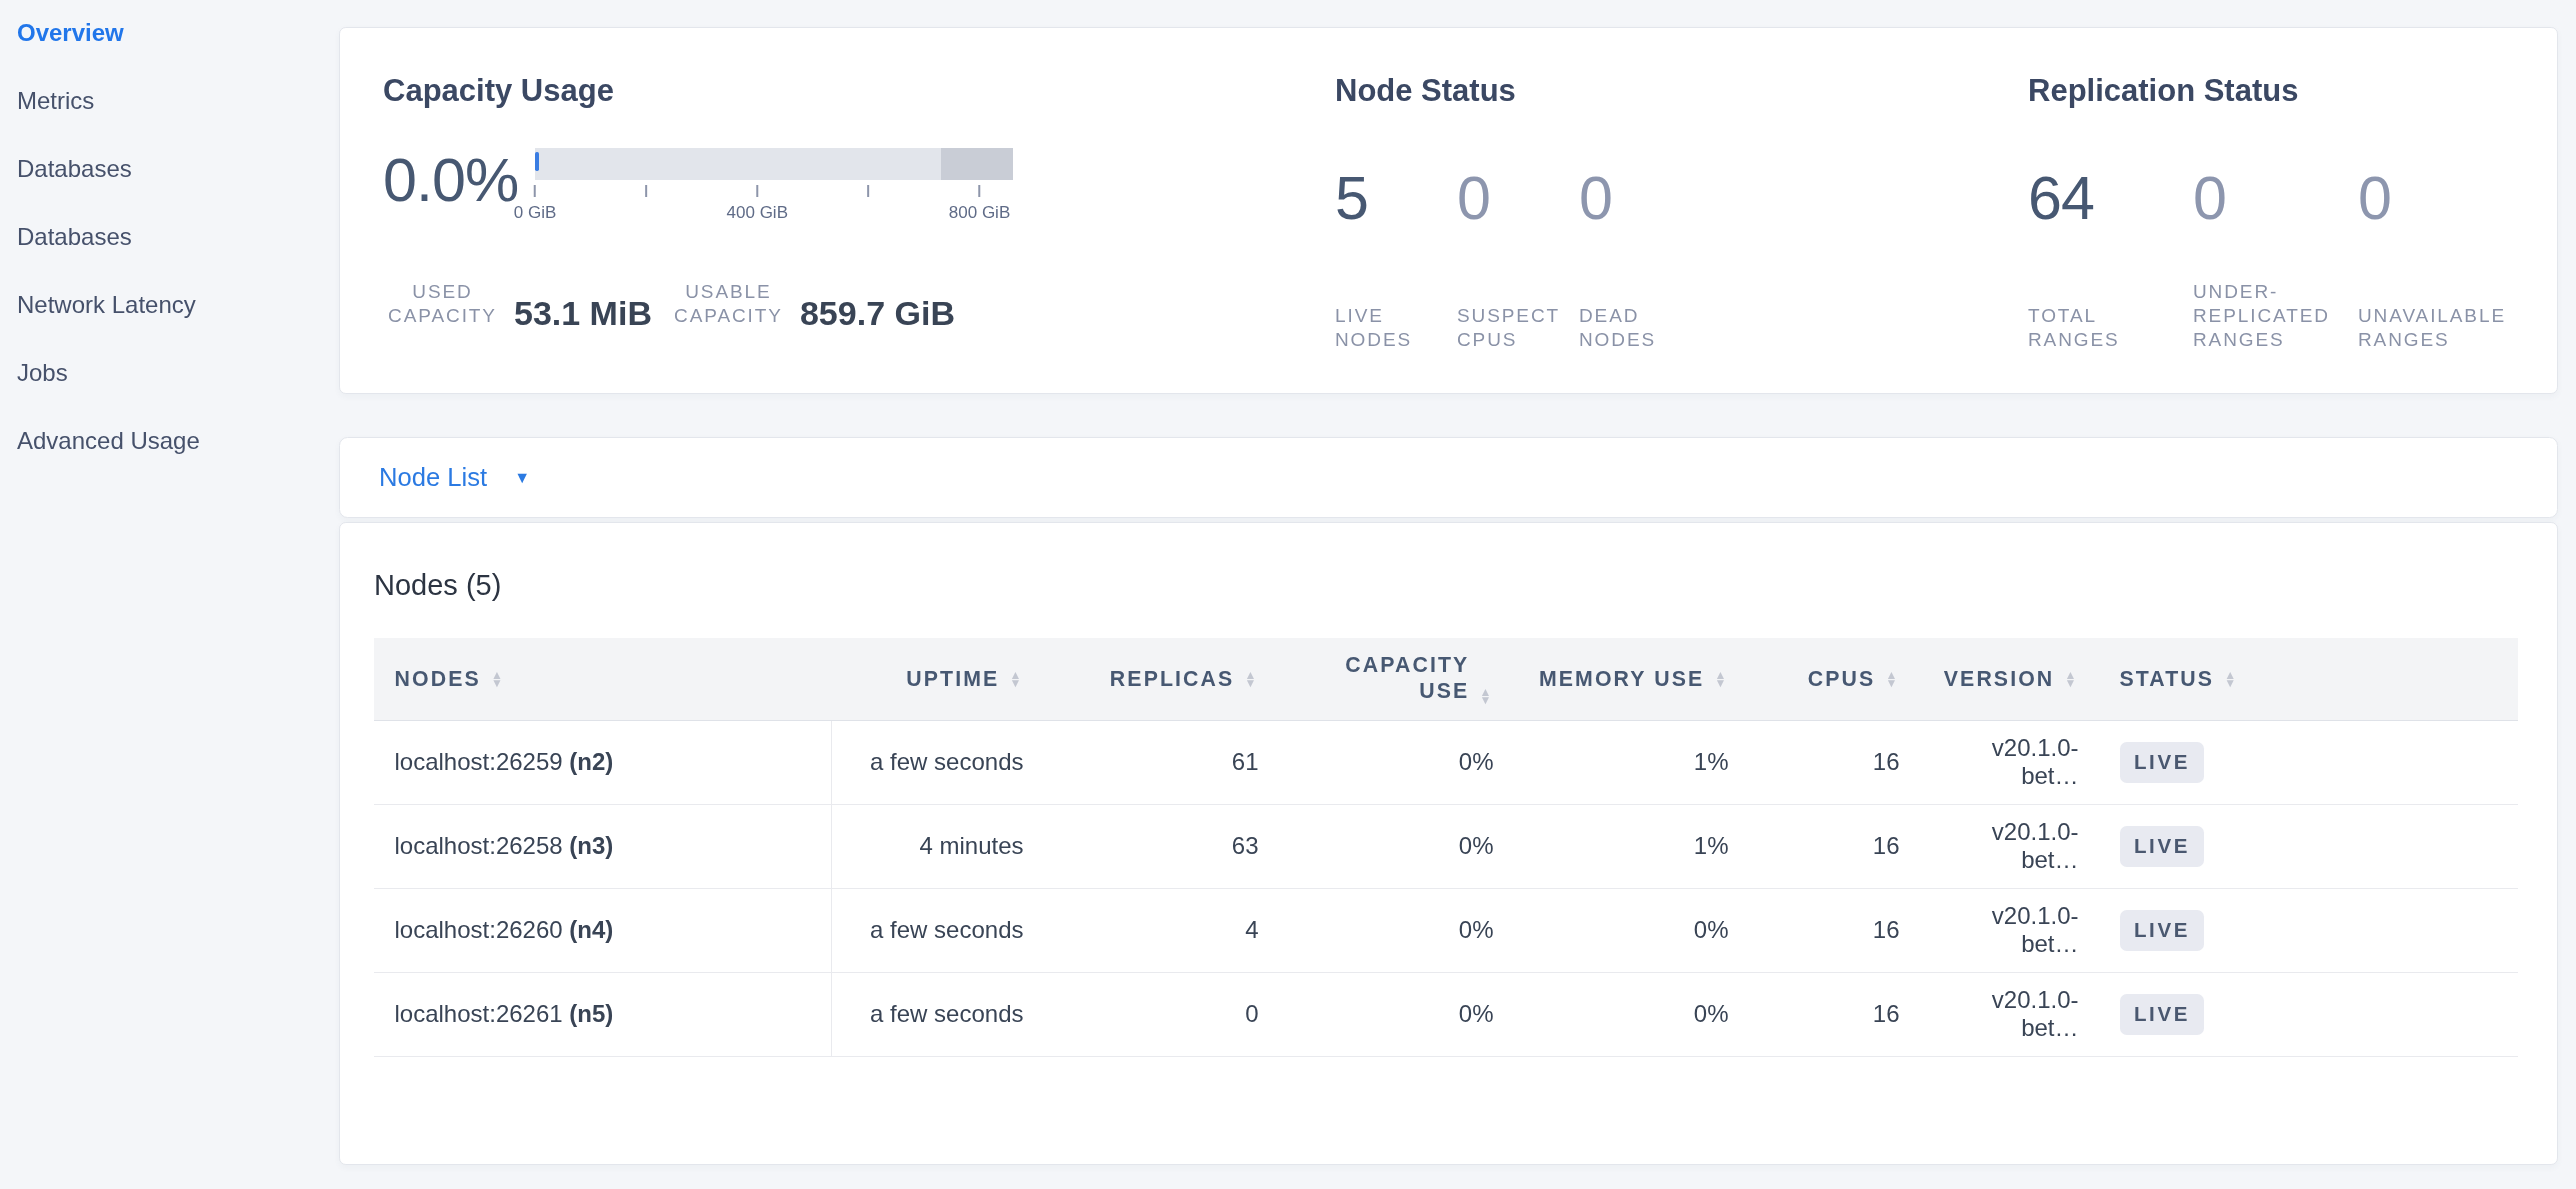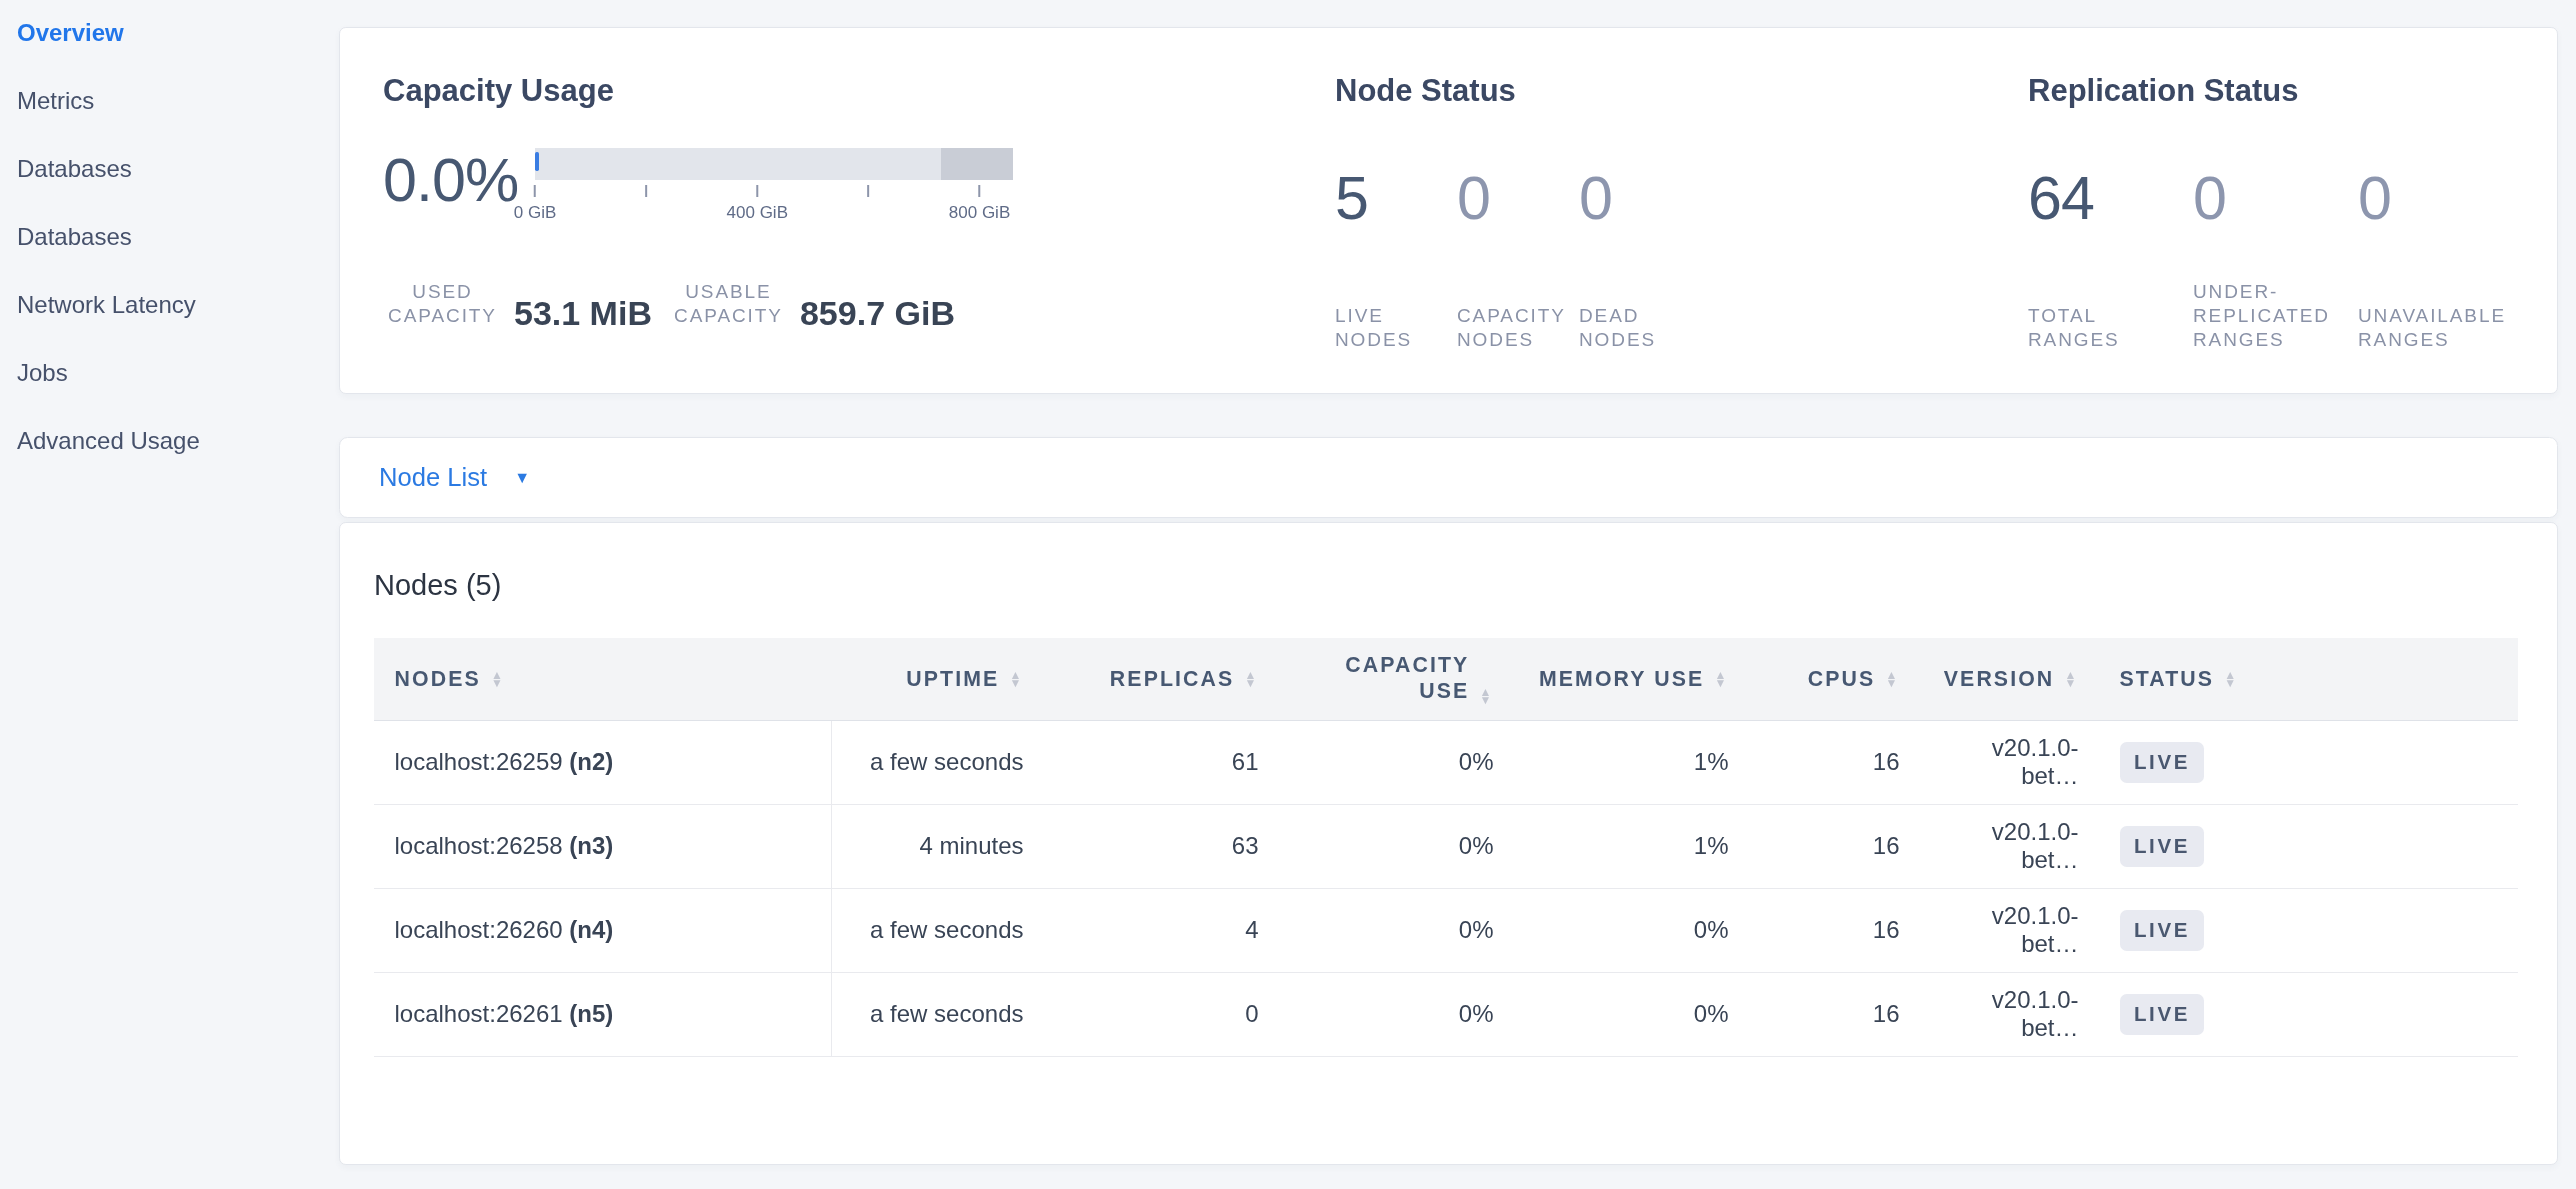--- a/index.html
+++ b/index.html
@@ -195,21 +195,21 @@
       <h2 class="sec-title">Node Status</h2>
       <div class="stat-cols">
 
           <div class="stat-col">
             <div class="stat-num primary">5</div>
             <div class="stat-label">LIVE NODES</div>
           </div>
 
           <div class="stat-col">
             <div class="stat-num">0</div>
-            <div class="stat-label">CAPACITY NODES</div>
+            <div class="stat-label">SUSPECT CPUS</div>
           </div>
 
           <div class="stat-col">
             <div class="stat-num">0</div>
             <div class="stat-label">DEAD NODES</div>
           </div>
         </div>
     </div>
 
     <div class="sec-repl">

